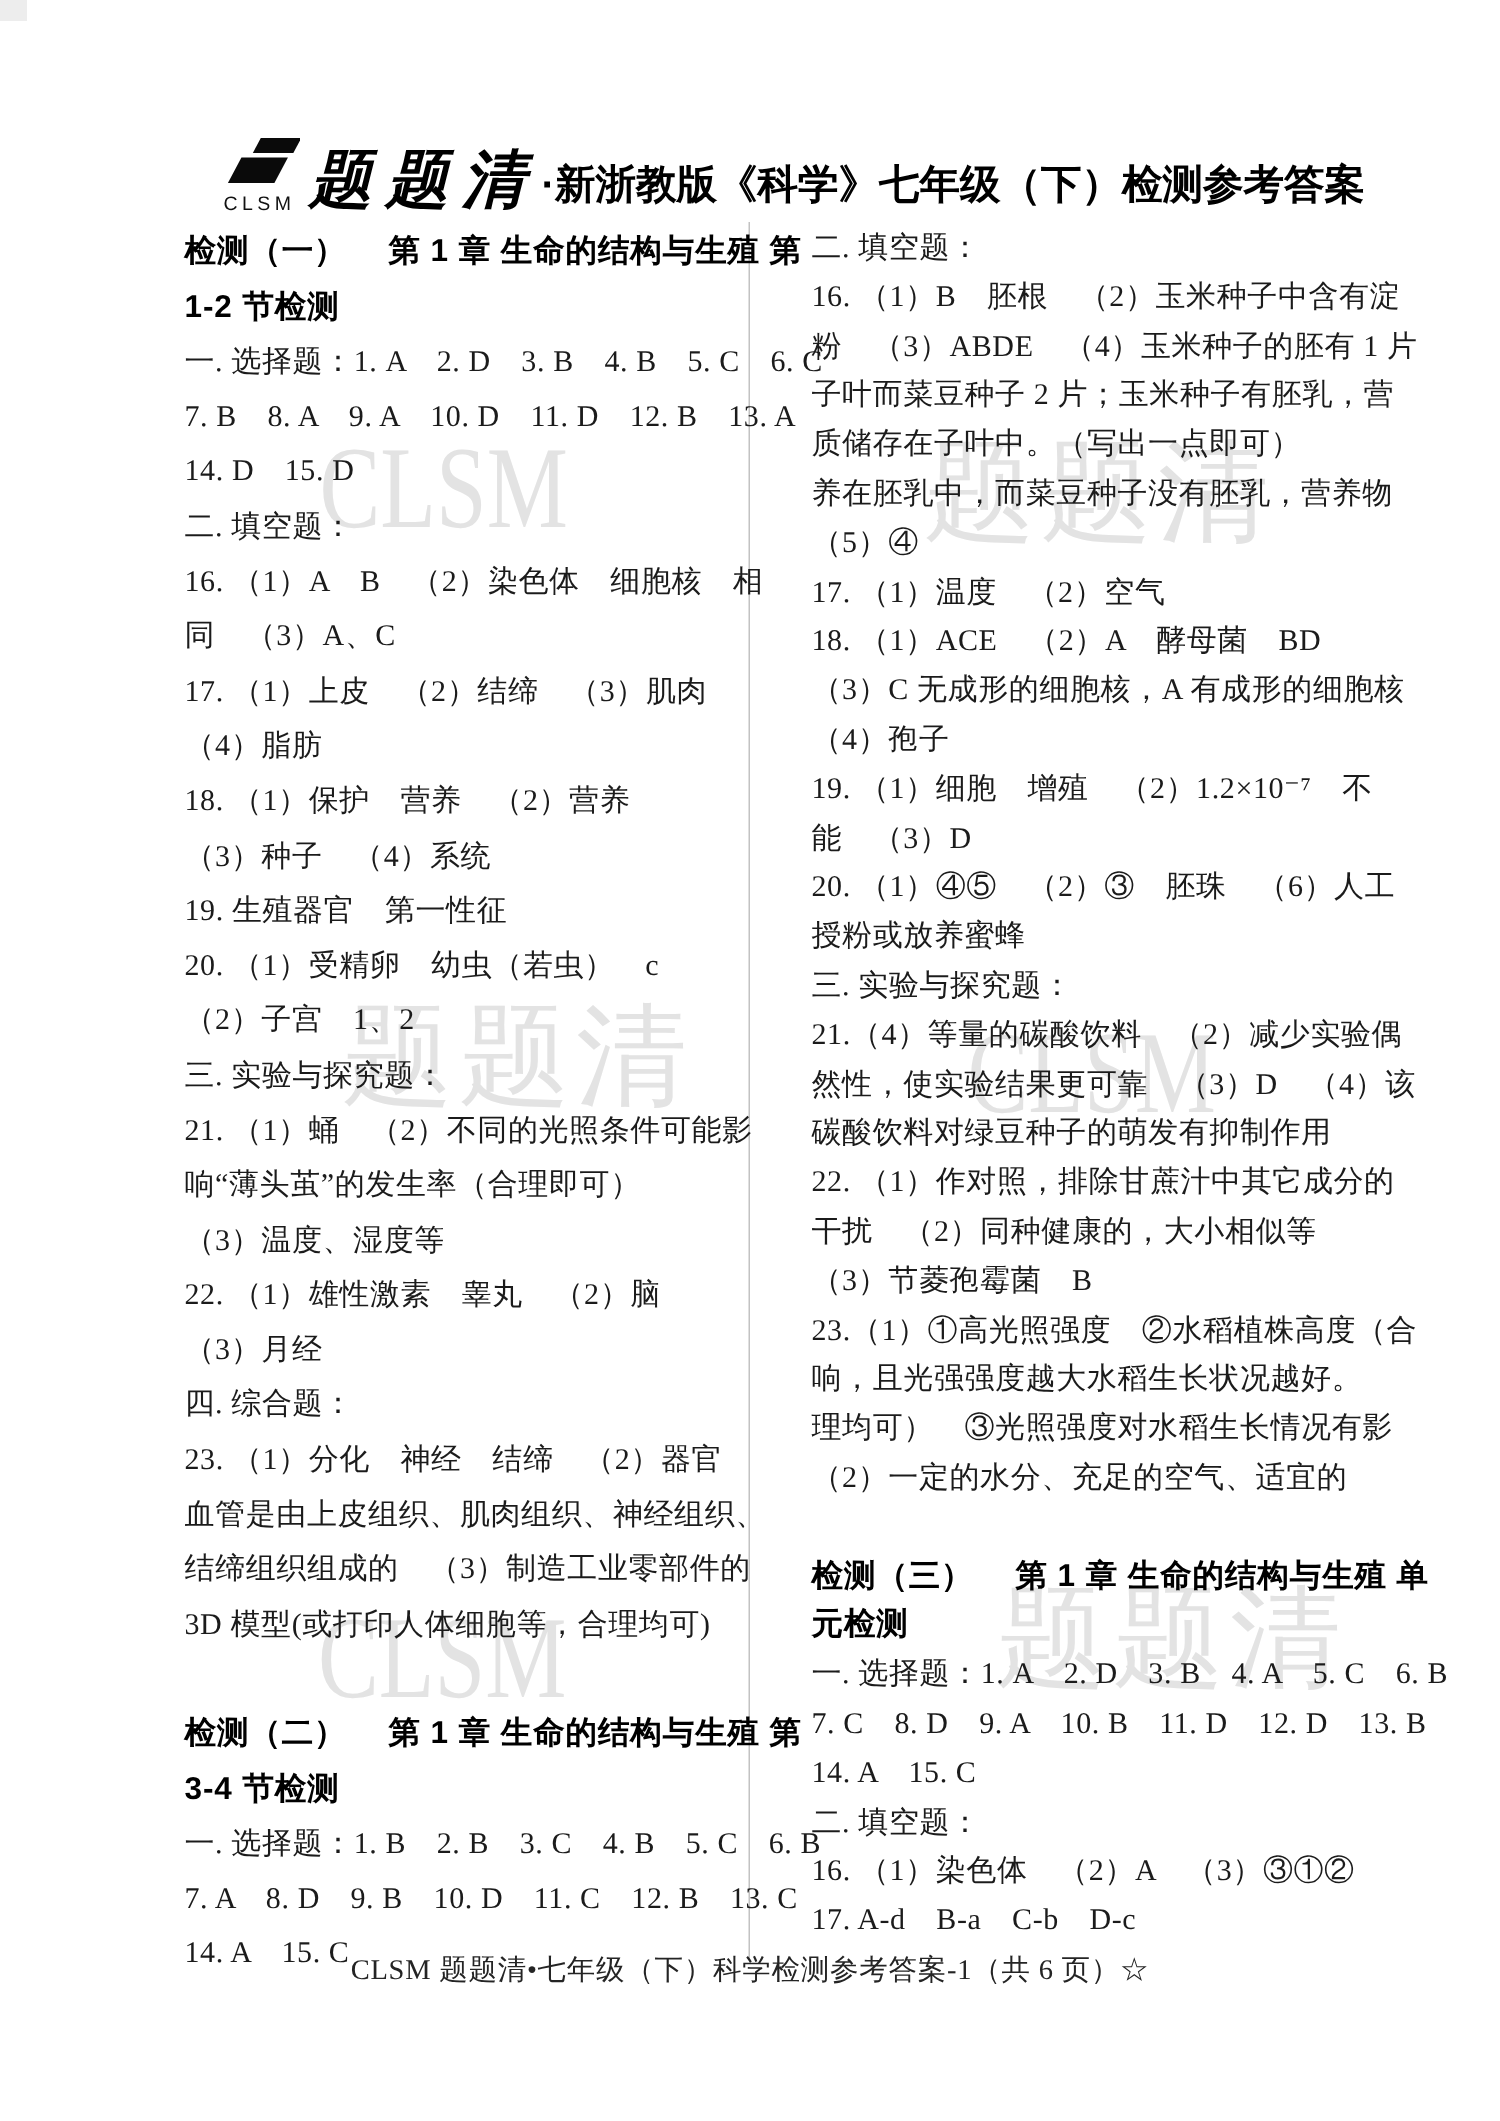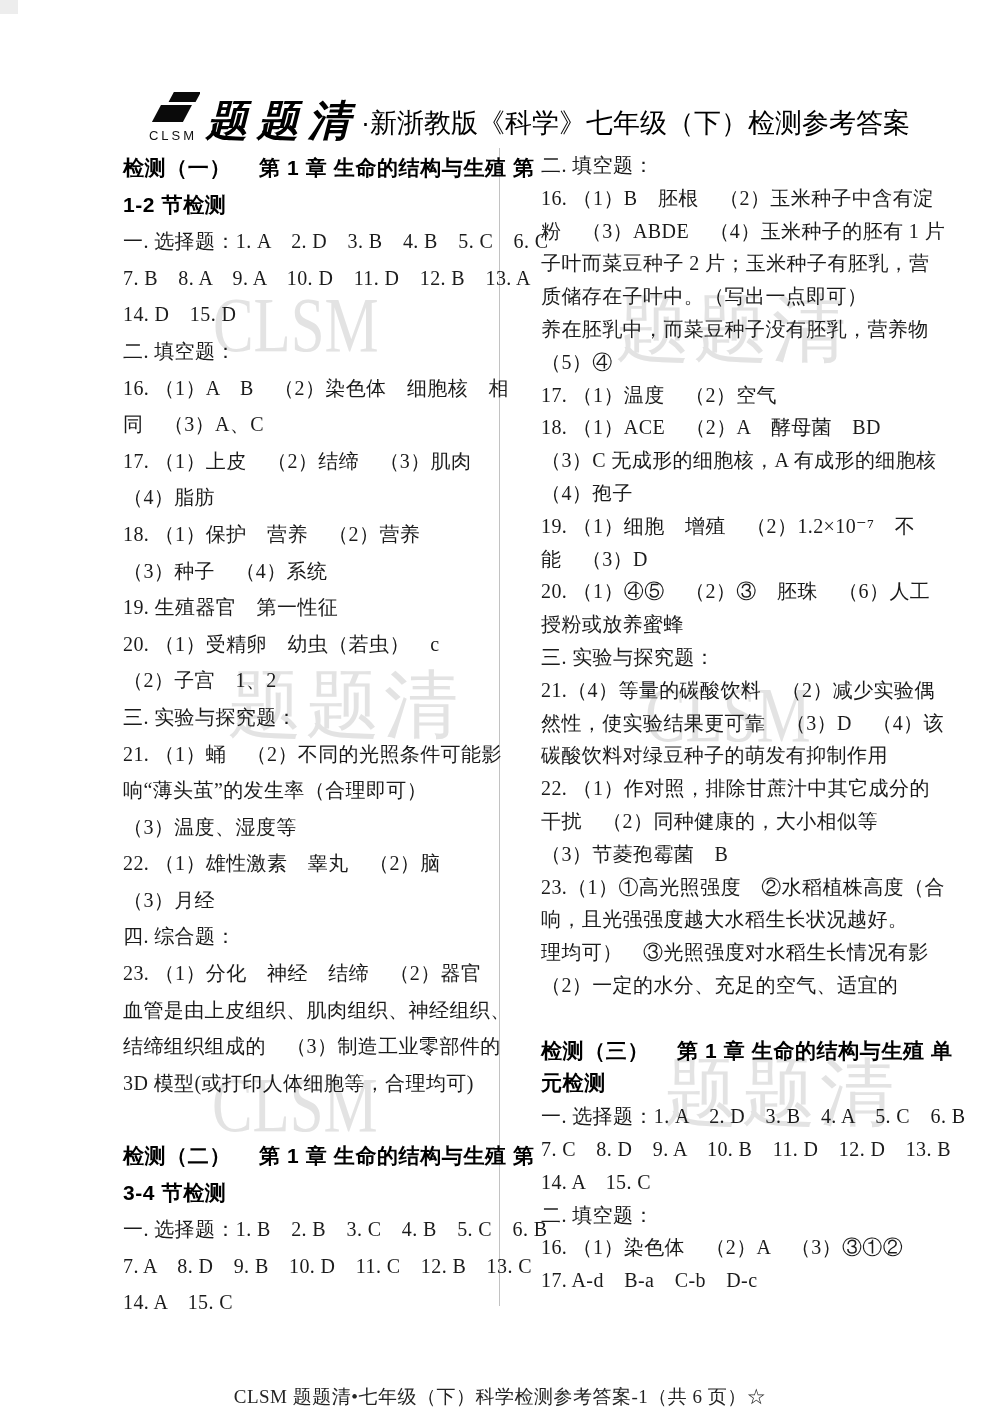--- a/index.html
+++ b/index.html
@@ -50,21 +50,21 @@
   }
   .brand-script{
     font-family:"Liberation Serif","DejaVu Serif",serif;
     font-weight:700;font-style:italic;
     font-size:42px;line-height:0.95;
     letter-spacing:9px;color:#000;
     margin-right:2px;
   }
   .page-title{
     font-family:"Liberation Sans","DejaVu Sans",sans-serif;
-    font-weight:400;font-size:27px;line-height:1.2;
+    font-weight:700;font-size:27px;line-height:1.2;
     color:#000;letter-spacing:0px;
     padding-bottom:3px;
   }
   
   .divider{
     position:absolute;left:499px;top:148px;
     width:1px;height:1158px;background:#c2c2c2;z-index:1;
   }
   
   .col{position:absolute;z-index:2;margin-left:28px;}
@@ -78,21 +78,21 @@
   }
   .col-left .line{height:36.6px;line-height:36.6px;}
   .col-right .line{height:32.8px;line-height:32.8px;}
   .line.bold{
     font-family:"Liberation Sans","DejaVu Sans",sans-serif;
     font-weight:700;font-size:21px;color:#000;
     letter-spacing:0.6px;
   }
   
   .footer{
-    position:absolute;left:0;top:1384px;width:1000px;z-index:2;
+    position:absolute;left:0;top:1300px;width:1000px;z-index:2;
     text-align:center;
     font-size:19px;color:#242424;letter-spacing:0.5px;
   }
   
   .corner-artifact{
     position:absolute;left:0;top:0;width:18px;height:14px;
     background:#ededed;z-index:0;
   }
 </style>
 </head>

